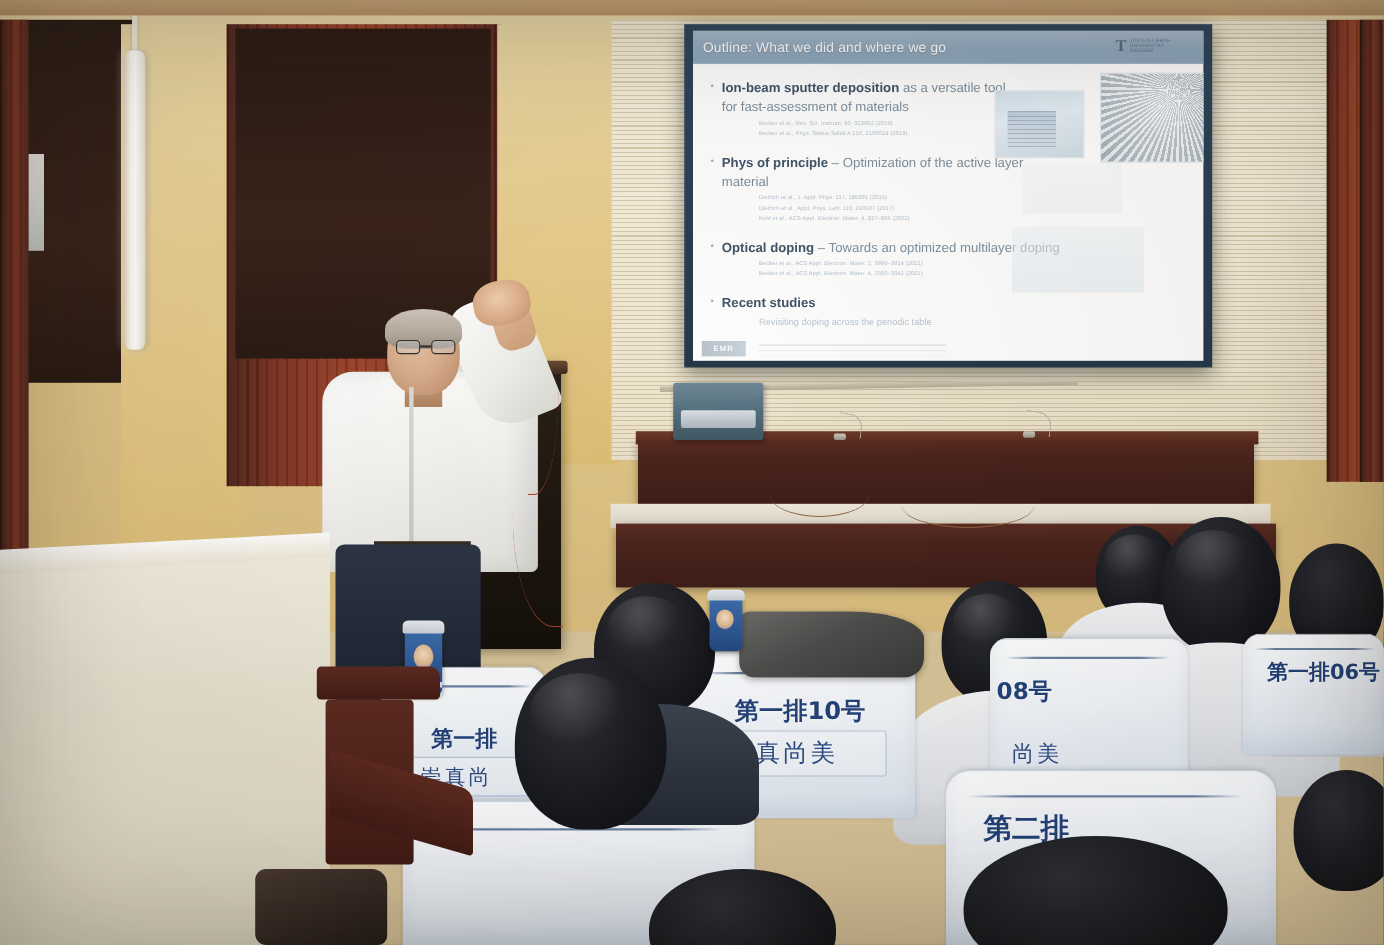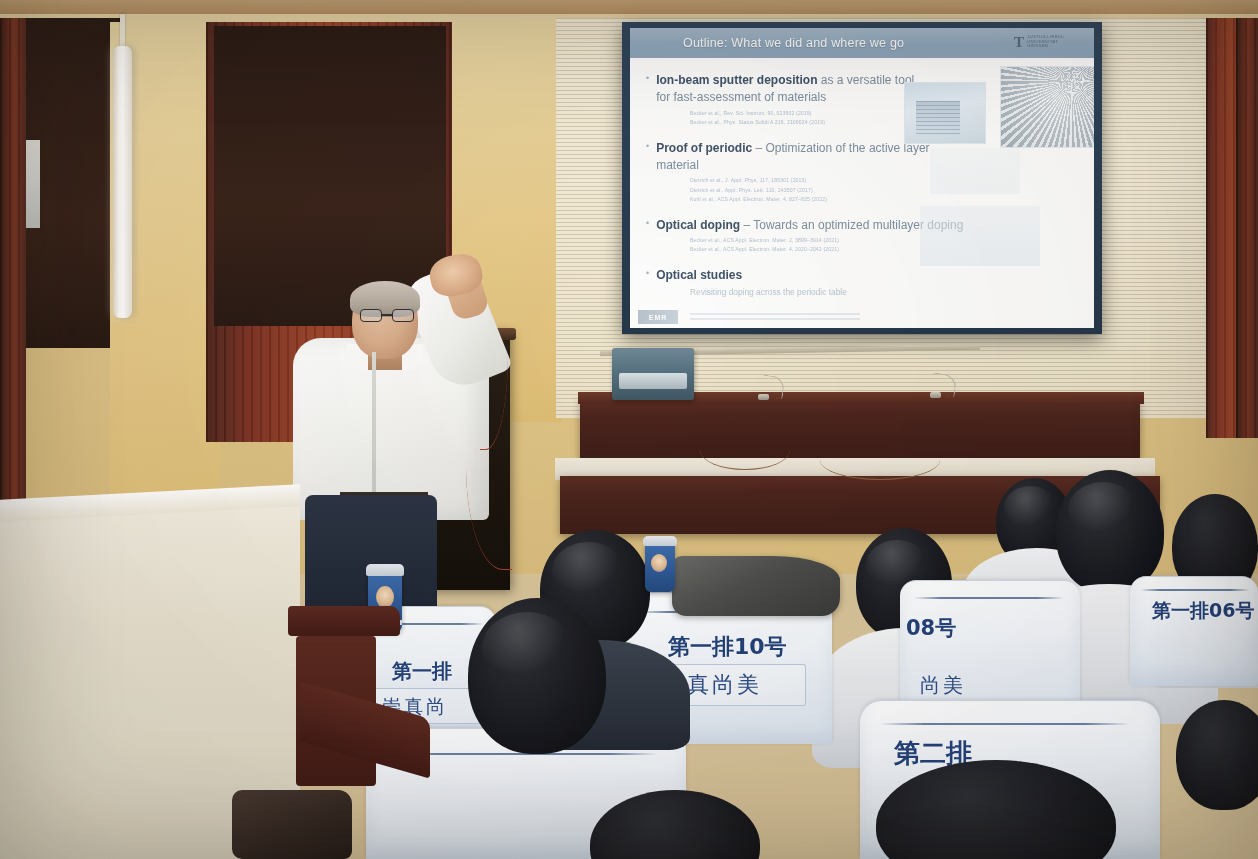--- a/index.html
+++ b/index.html
@@ -83,21 +83,21 @@
     box-shadow: 0 6px 18px rgba(0,0,0,.45);
   }
   .slide {
     position:absolute;
     background: #fdfdfd;
     overflow:hidden;
   }
   .slide-titlebar {
     position:absolute; left:0; right:0; top:0; height:30px;
     background: linear-gradient(180deg,#a8bccf 0%, #91a9bf 55%, #8ea6bd 100%);
-    display:flex; align-items:center;padding-left:44px;
+    display:flex; align-items:center;
   }
   .slide-title {
     color:#ffffff; font-size:12.5px; letter-spacing:.2px;
     padding-left:9px; white-space:nowrap; text-shadow:0 1px 1px rgba(0,0,0,.18);
   }
   .jlu-logo {
     position:absolute; right:6px; top:3px; width:74px; height:22px;
     display:flex; align-items:center; gap:3px;
     opacity:.85;
   }
@@ -460,21 +460,21 @@
           </div>
         </div>
         <div class="cites">
           <div class="cite-line">Becker et al., Rev. Sci. Instrum. 90, 023902 (2019)</div>
           <div class="cite-line">Becker et al., Phys. Status Solidi A 216, 2100024 (2019)</div>
         </div>
 
         <div class="bullet-row">
           <span class="bullet-dot">•</span>
           <div class="bullet-main" style="max-width:310px;">
-            <b>Proof of periodic</b><span> – Optimization of the active layer material</span>
+            <b>Phys of principle</b><span> – Optimization of the active layer material</span>
           </div>
         </div>
         <div class="cites">
           <div class="cite-line">Dietrich et al., J. Appl. Phys. 117, 185301 (2015)</div>
           <div class="cite-line">Dietrich et al., Appl. Phys. Lett. 110, 243507 (2017)</div>
           <div class="cite-line">Kuhl et al., ACS Appl. Electron. Mater. 4, 827–835 (2022)</div>
         </div>
 
         <div class="bullet-row">
           <span class="bullet-dot">•</span>
@@ -483,21 +483,21 @@
           </div>
         </div>
         <div class="cites">
           <div class="cite-line">Becker et al., ACS Appl. Electron. Mater. 2, 3899–3914 (2021)</div>
           <div class="cite-line">Becker et al., ACS Appl. Electron. Mater. 4, 2020–2042 (2021)</div>
         </div>
 
         <div class="bullet-row">
           <span class="bullet-dot">•</span>
           <div class="bullet-main">
-            <b>Optical studies</b>
+            <b>Recent studies</b>
           </div>
         </div>
         <div class="subline">Revisiting doping across the periodic table</div>
       </div>
 
       <div class="slide-pic pic-a" style="left:274px;top:54px;width:82px;height:62px;"></div>
       <div class="slide-pic pic-b" style="left:370px;top:38px;width:100px;height:82px;"></div>
       <div class="slide-faint" style="left:290px;top:178px;width:120px;height:60px;"></div>
       <div class="slide-faint" style="left:300px;top:120px;width:90px;height:46px;opacity:.3;"></div>
 

